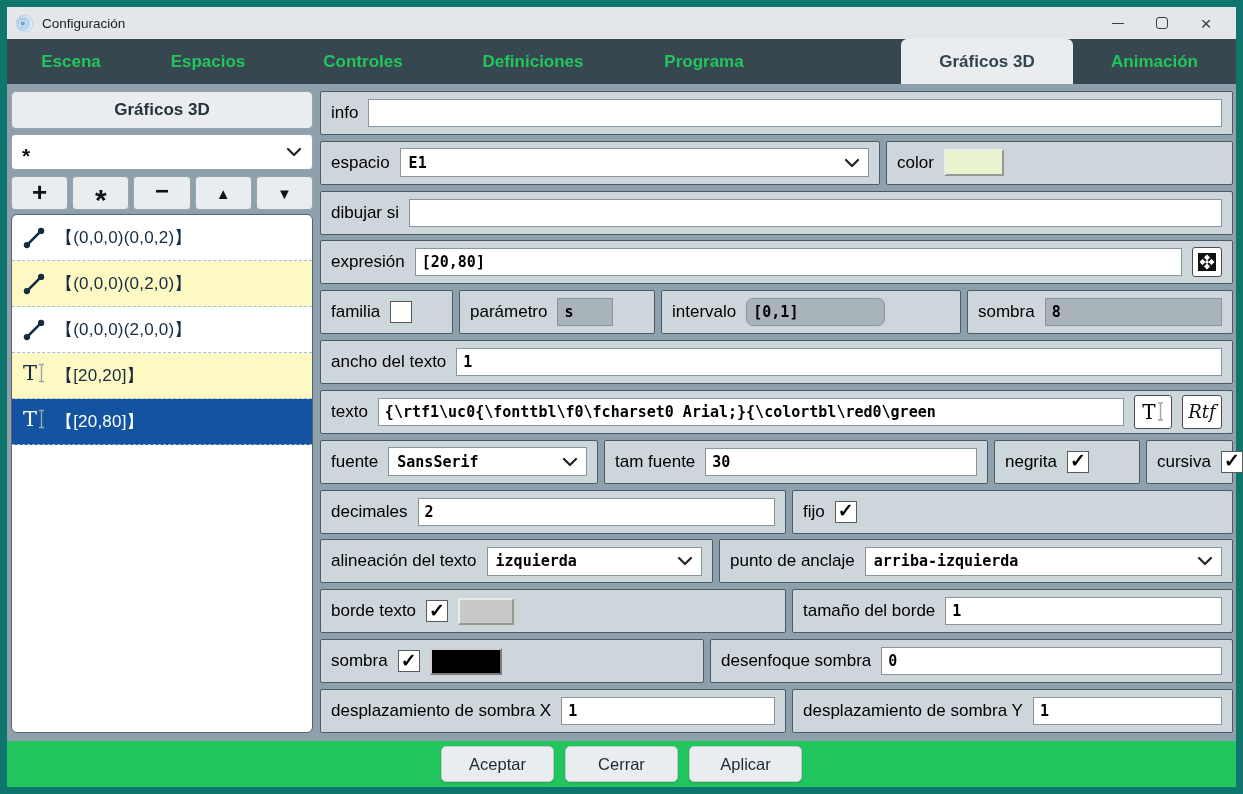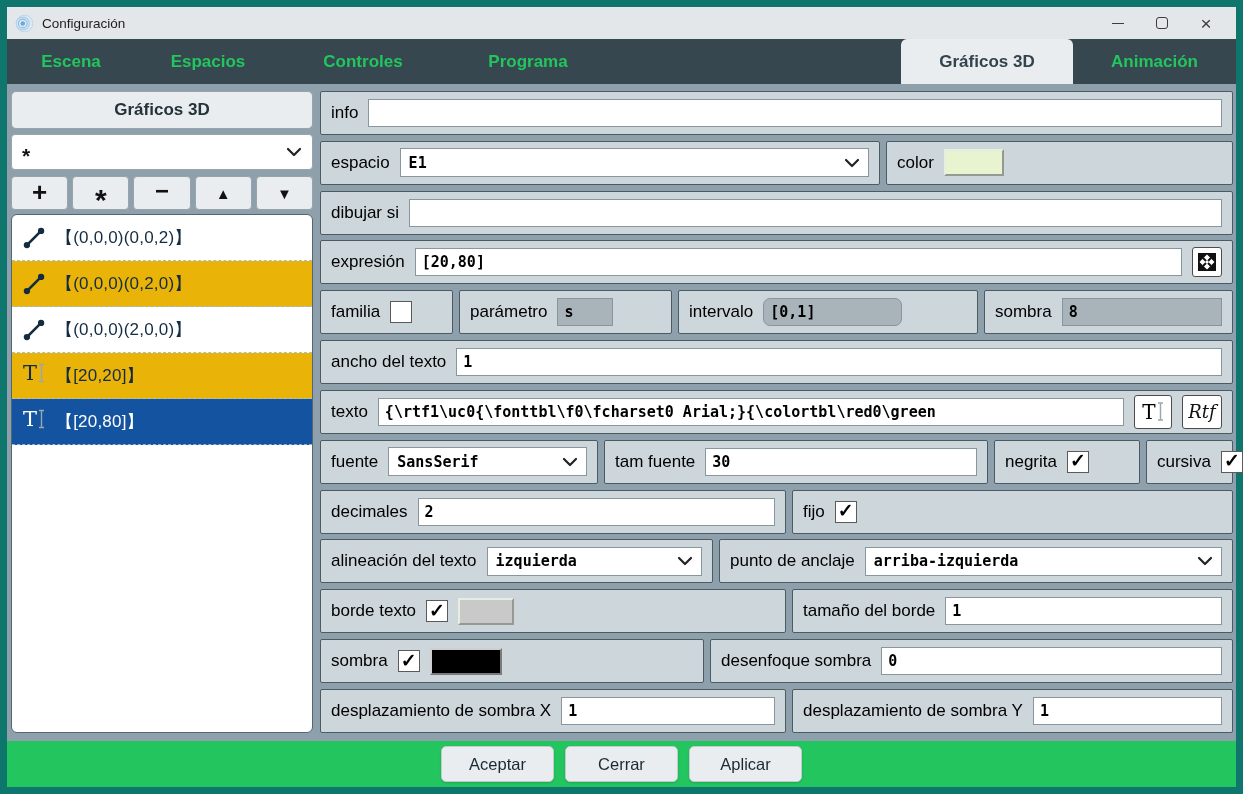--- a/index.html
+++ b/index.html
@@ -34,21 +34,21 @@
   .side-selector .chev { margin-left:auto; }
   .side-toolbar { margin-top:6px; display:flex; gap:4px; height:34px; flex:0 0 auto; }
   .tool-btn { flex:1; background:#e9edf0; border:1px solid #98a3aa; border-radius:4px; display:flex; align-items:center; justify-content:center; font-size:19px; font-weight:700; color:#111; cursor:default; }
   .tool-btn .glyph-asterisk { font-size:30px; transform:translateY(7px); line-height:0; }
   .tool-btn .glyph-plus { font-size:26px; transform:translateY(-1px); }
   .tool-btn .glyph-minus { font-size:24px; transform:translateY(-2px); }
   .tool-btn .glyph-tri { font-size:15px; }
   .side-list { margin-top:4px; flex:1; background:#fff; border:1px solid #55666f; border-radius:6px; overflow:hidden; display:flex; flex-direction:column; }
   .list-item { height:46px; flex:0 0 auto; display:flex; align-items:center; gap:9px; padding:0 9px; border-bottom:1px dashed #9fc1da; color:#13python2c42; }
   .list-item { color:#132c42; }
-  .list-item.alt { background:#eab308;text-align:right; }
+  .list-item.alt { background:#fef9c3;text-align:right; }
   .list-item.selected { background:#13539f; color:#ffffff; border-bottom-color:#8fb4d8; }
   .item-icon { width:26px; height:26px; display:flex; align-items:center; justify-content:center; flex:0 0 auto; }
   .item-label { font-size:17px; font-weight:500; letter-spacing:0.2px; white-space:nowrap; }
   .t-glyph { font-family:"DejaVu Serif","Liberation Serif",serif; font-size:21px; line-height:1; }
   .t-wrap { display:flex; align-items:flex-start; gap:1px; }
 
   
   .main { flex:1; display:flex; flex-direction:column; justify-content:space-between; min-width:0; }
   .frow { display:flex; gap:6px; height:44px; flex:0 0 auto; }
   .panel { background:#cdd6db; border:1px solid #4a5b63; border-radius:2px; display:flex; align-items:center; gap:10px; padding:0 10px; min-width:0; }
@@ -107,20 +107,23 @@
   <div class="tabbar">
       <div class="tab" style="width: 128px;">
         <span>Escena</span>
       </div>
       <div class="tab" style="width: 146px;">
         <span>Espacios</span>
       </div>
       <div class="tab" style="width: 164px; text-align: center;">
         <span>Controles</span>
       </div>
+      <div class="tab" style="width: 176px;">
+        <span>Definiciones</span>
+      </div>
       <div class="tab" style="width: 166px;">
         <span>Programa</span>
       </div>
       <div class="tab-spacer"></div>
       <div class="tab active" style="width: 172px;">
         <span>Gráficos 3D</span>
       </div>
       <div class="tab" style="width: 163px;">
         <span>Animación</span>
       </div>
@@ -263,21 +266,21 @@
             </svg>
           </div>
         </div>
       </div>
 
       <div class="frow">
         <div class="panel" style="width:133px">
           <span class="flabel">familia</span>
           <span class="check"></span>
         </div>
-        <div class="panel" style="width:213px">
+        <div class="panel" style="width:196px">
           <span class="flabel">parámetro</span>
           <input class="tinput disabled" style="width: 56px;" disabled="" value="s">
         </div>
         <div class="panel" style="width:300px">
           <span class="flabel">intervalo</span>
           <input class="tinput disabled" style="width: 139px; border-radius: 7px;" disabled="" value="[0,1]">
         </div>
         <div class="panel grow">
           <span class="flabel">sombra</span>
           <input class="tinput disabled grow" disabled="" value="8" style="">

